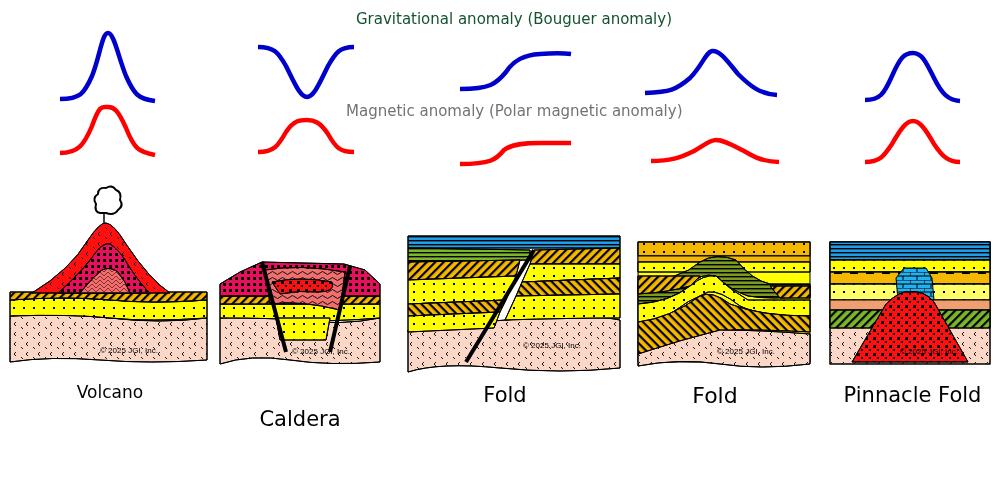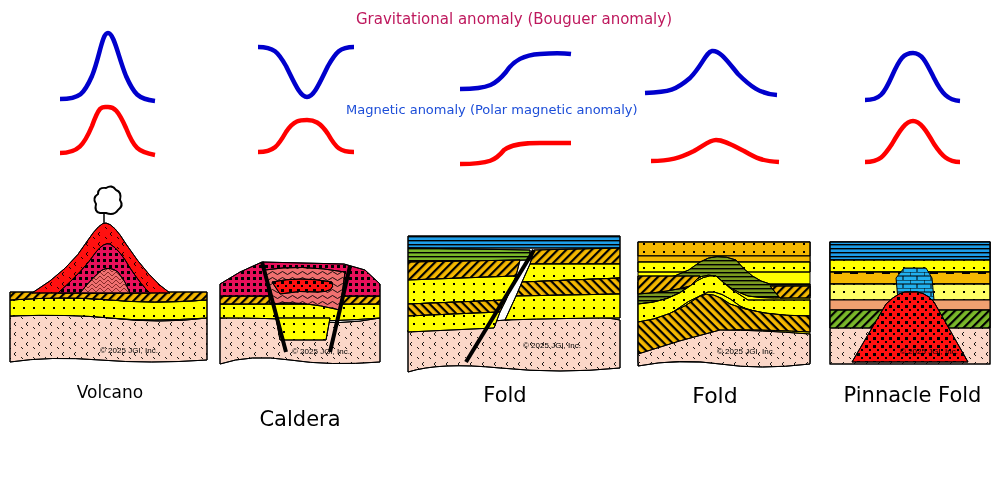--- a/index.html
+++ b/index.html
@@ -1,19 +1,19 @@
 <!DOCTYPE html>
 <html><head>
 <meta charset="utf-8">
 <style>
   html, body { margin:0; padding:0; background:#ffffff; }
   body { width:1000px; height:478px; position:relative; overflow:hidden; font-family:"DejaVu Sans", sans-serif; }
   .abs { position:absolute; }
-  .title-grav { left:0; width:1000px; top:10px; text-align:center; color:#be185d; font-size:15px; font-family:"DejaVu Sans", sans-serif; padding-left:28px; box-sizing:border-box; }
-  .title-mag { left:346px; top:102px; color:#1d4ed8; font-size:13px; font-family:"DejaVu Sans", sans-serif; }
+  .title-grav { left:0; width:1000px; top:10px; text-align:center; color:#14532d; font-size:15px; font-family:"DejaVu Sans", sans-serif; padding-left:28px; box-sizing:border-box; }
+  .title-mag { left:346px; top:102px; color:#737373; font-size:15px; font-family:"DejaVu Sans", sans-serif; }
   .label { color:#000000; font-family:"DejaVu Sans", sans-serif; text-align:center; }
   svg { position:absolute; left:0; top:0; }
 </style>
 </head>
 <body>
 
 <div class="abs title-grav">Gravitational anomaly (Bouguer anomaly)</div>
 <div class="abs title-mag">Magnetic anomaly (Polar magnetic anomaly)</div>
 
 <svg width="1000" height="478" viewBox="0 0 1000 478">

